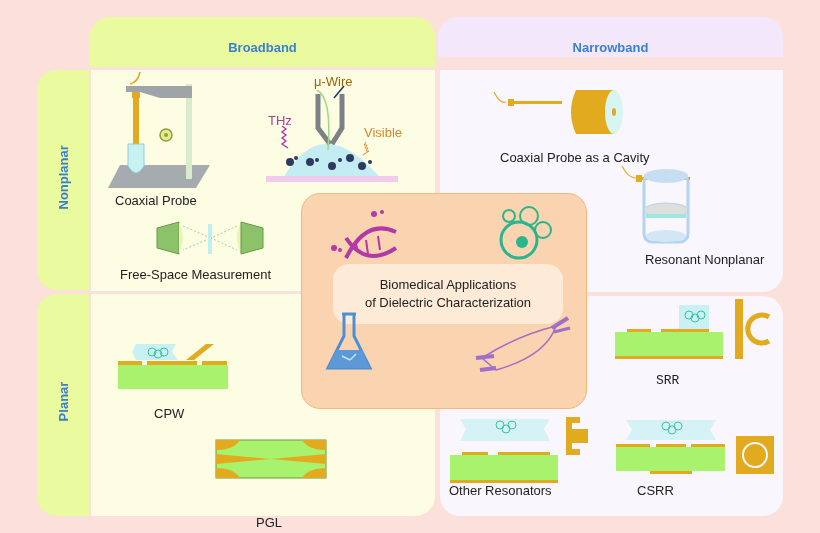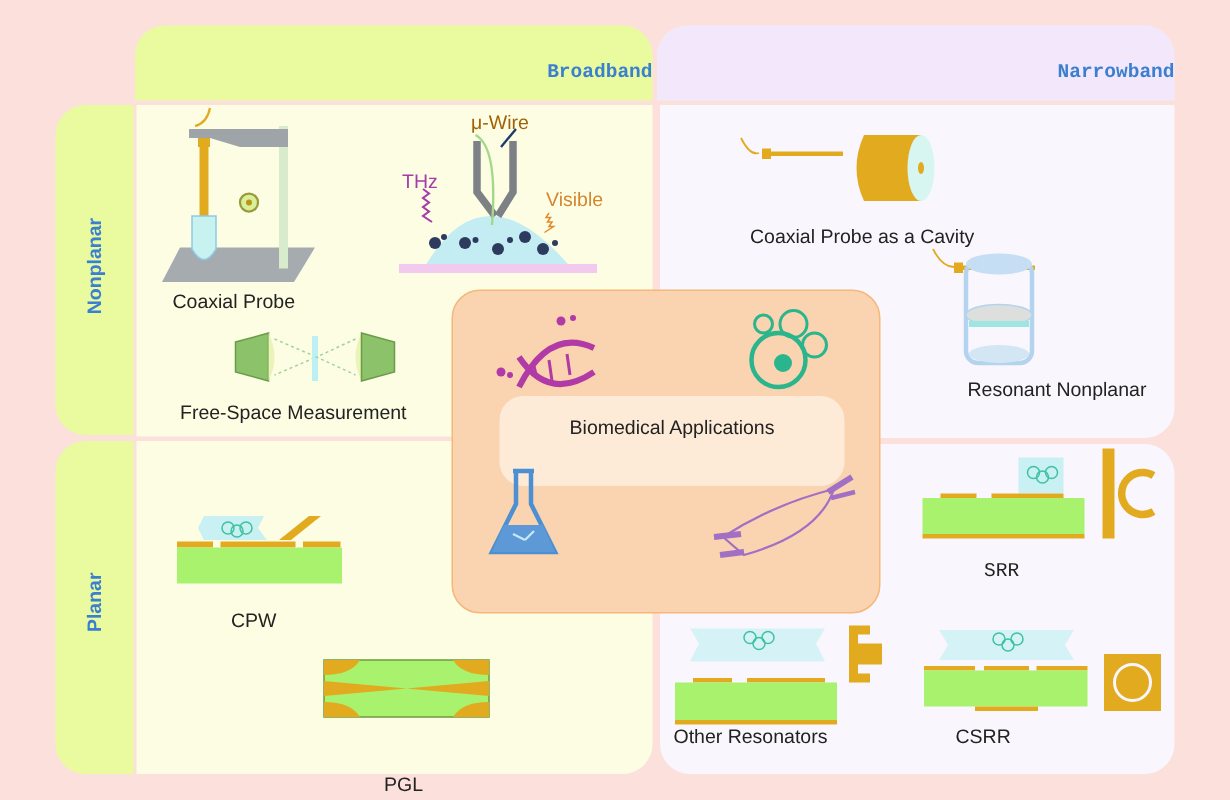--- a/index.html
+++ b/index.html
@@ -1,37 +1,37 @@
 <!DOCTYPE html>
 <html><head>
 <meta charset="utf-8">
 <style>
   html,body{margin:0;padding:0;}
   body{width:820px;height:533px;background:#fce0dc;position:relative;overflow:hidden;font-family:"Liberation Sans",sans-serif;}
   .abs{position:absolute;}
   .hdr{background:#e9fb9e;border-radius:20px 20px 0 0;}
   .hdr-nb{background:#f3e8fb;border-radius:20px 20px 0 0;}
-  .col-title{font-weight:bold;font-size:13px;color:#3b7fd0;text-align:right;font-family:Liberation Mono, monospace;}
+  .col-title{font-weight:bold;font-size:13px;color:#3b7fd0;text-align:center;}
   .side{background:#e9fb9e;}
   .side-label{font-weight:bold;font-size:13px;color:#3b7fd0;transform:rotate(-90deg);white-space:nowrap;}
   .quad-bb{background:#fdfde4;}
   .quad-nb{background:#f9f6fd;}
   .lbl{font-size:13px;color:#222;white-space:nowrap;}
   .center{background:#fad4b0;border:1.5px solid #f5b87a;border-radius:19px;}
   .center-inner{background:#fdebd8;border-radius:16px;}
   .center-text{font-size:13px;color:#222;text-align:center;line-height:18px;}
   svg{position:absolute;overflow:visible;}
 </style>
 </head>
 <body>
 
 <div class="abs hdr" style="left:90px;top:17px;width:345px;height:50px;">
   <div class="col-title" style="margin-top:23px;">Broadband</div>
 </div>
-<div class="abs hdr-nb" style="left:438px;top:17px;width:345px;height:50px;">
+<div class="abs hdr-nb" style="left:438px;top:17px;width:345px;height:40px;">
   <div class="col-title" style="margin-top:23px;">Narrowband</div>
 </div>
 
 <div class="abs side" style="left:37px;top:70px;width:52px;height:220px;border-radius:20px 0 0 20px;">
   <div class="abs side-label" style="left:-6px;top:100px;width:64px;text-align:center;">Nonplanar</div>
 </div>
 <div class="abs side" style="left:37px;top:294px;width:52px;height:222px;border-radius:20px 0 0 20px;">
   <div class="abs side-label" style="left:-6px;top:100px;width:64px;text-align:center;">Planar</div>
 </div>
 
@@ -180,20 +180,21 @@
   <rect x="0" y="31" width="109" height="24" fill="#a8f26e"></rect>
   <rect x="34" y="55" width="42" height="3" fill="#e2ab1f"></rect>
   <rect x="120" y="20" width="38" height="38" fill="#e2ab1f"></rect>
   <circle cx="139" cy="39" r="12" fill="none" stroke="#f9f6fd" stroke-width="2"></circle>
 </svg>
 <div class="abs lbl" style="left:637px;top:483px;">CSRR</div>
 
 <div class="abs center" style="left:301px;top:193px;width:284px;height:214px;">
   <div class="abs center-inner" style="left:31px;top:70px;width:230px;height:60px;">
     <div class="center-text" style="margin-top:12px;">Biomedical Applications</div>
+    <div class="center-text">of Dielectric Characterization</div>
   </div>
   <svg style="left:24px;top:14px;" width="80" height="60">
     <path d="M20 50 Q40 10 70 24" stroke="#b23aa6" stroke-width="4" fill="none"></path>
     <path d="M20 30 Q40 60 70 40" stroke="#b23aa6" stroke-width="4" fill="none"></path>
     <g stroke="#b23aa6" stroke-width="2">
         <line x1="30" y1="36" x2="32" y2="44"></line>
         <line x1="40" y1="32" x2="42" y2="46"></line>
         <line x1="52" y1="28" x2="54" y2="42"></line>
       </g>
     <g fill="#b23aa6">

